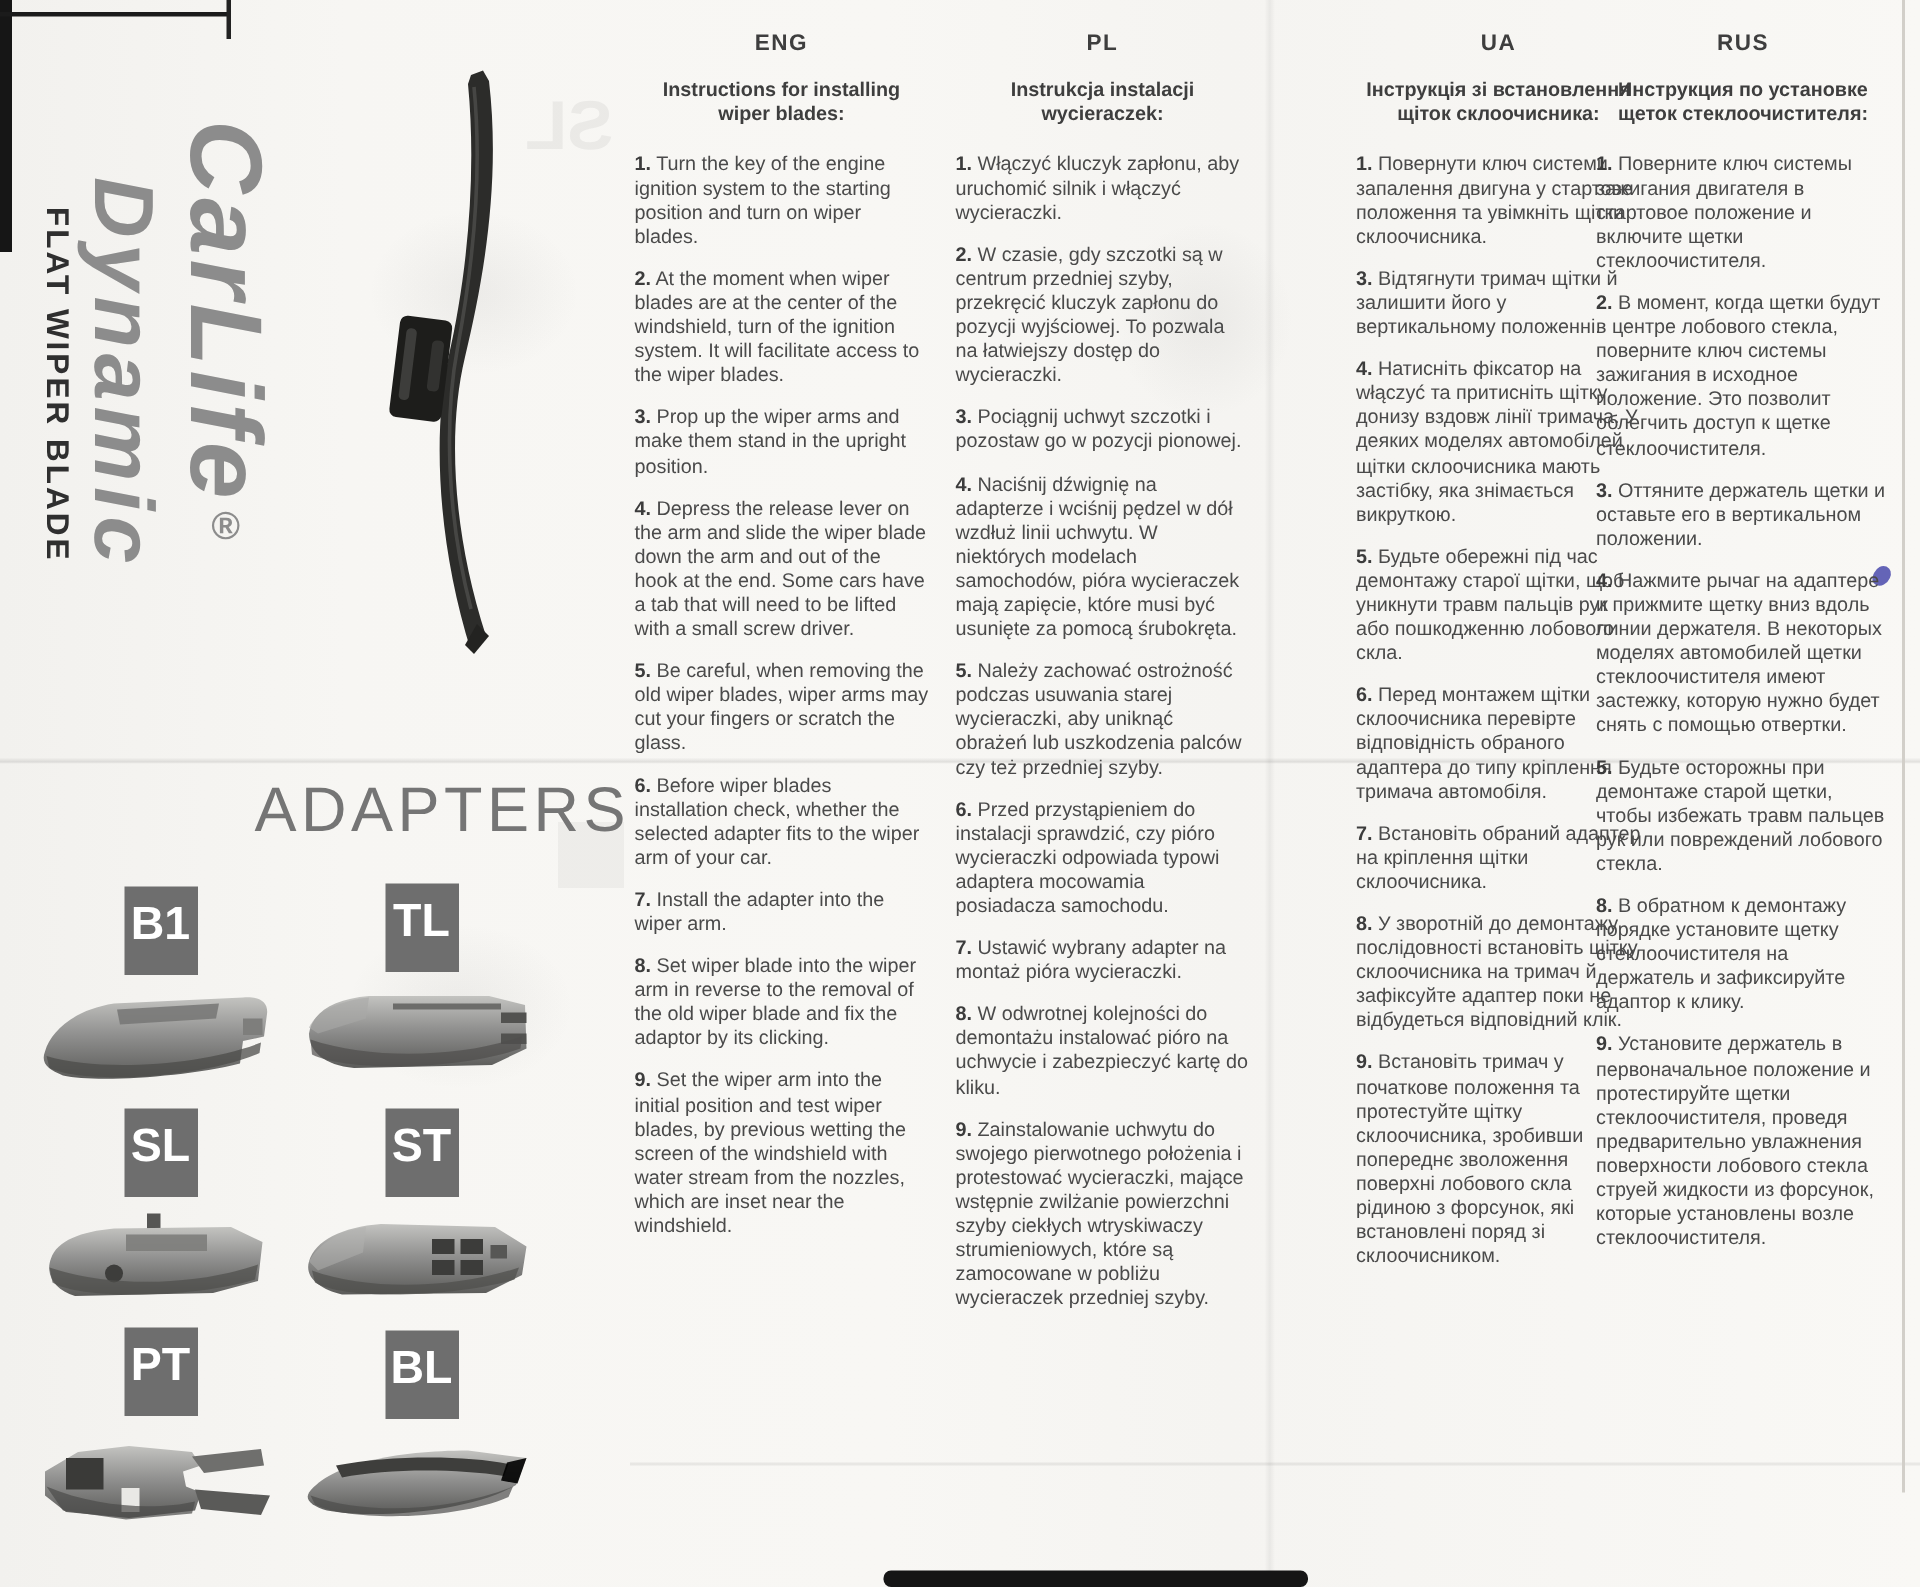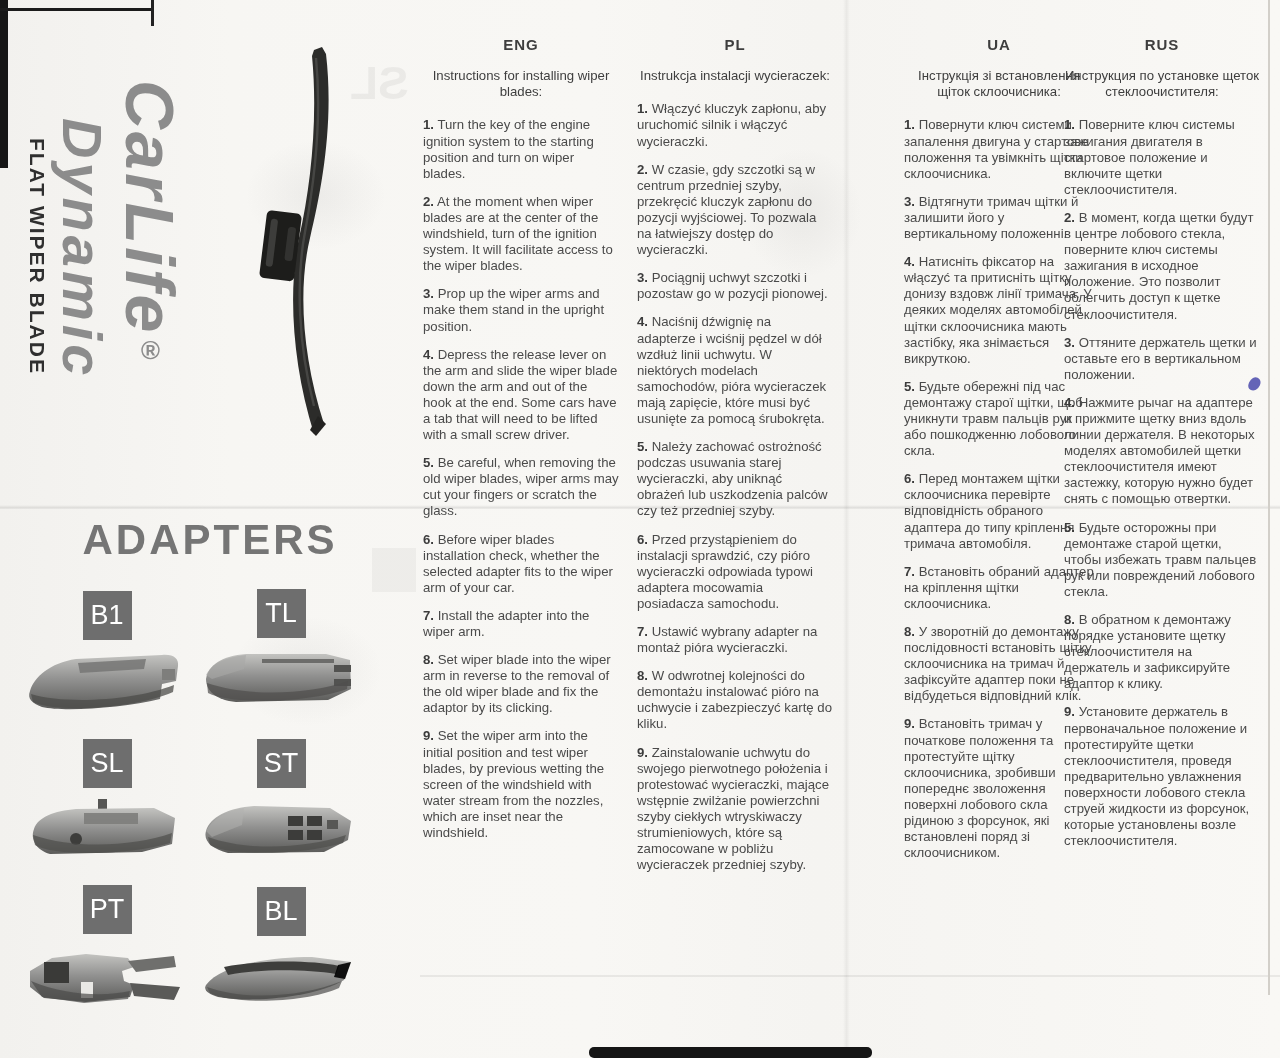--- a/index.html
+++ b/index.html
@@ -31,35 +31,35 @@
   .left-panel{position:absolute;left:0;top:0;width:420px;height:1058px;}
   .v{writing-mode:vertical-rl;text-orientation:mixed;line-height:1;}
   .brand-name{position:absolute;left:116px;top:80px;font-size:68px;font-weight:700;font-style:italic;
     color:#8c8c8c;letter-spacing:3px;}
   .brand-reg{font-size:26px;letter-spacing:0;}
   .brand-model{position:absolute;left:54px;top:118px;font-size:56px;font-weight:700;font-style:italic;
     color:#8c8c8c;letter-spacing:4px;}
   .brand-tagline{position:absolute;left:27px;top:138px;font-size:21px;font-weight:700;color:#2f2f2f;letter-spacing:2px;}
   .blade-art{position:absolute;left:256px;top:44px;}
 
-  .adapters-title{position:absolute;left:0;top:516px;width:420px;text-align:center;
-    font-size:42px;font-weight:700;color:#757575;letter-spacing:3px;margin:0;}
+  .adapters-title{position:absolute;left:0;top:516px;width:420px;text-align:right;
+    font-size:42px;font-weight:400;color:#757575;letter-spacing:3px;margin:0;}
   .ad-cell{position:absolute;width:172px;text-align:center;}
   .ad-b1{left:21px;top:591px;} .ad-tl{left:195px;top:589px;}
   .ad-sl{left:21px;top:739px;} .ad-st{left:195px;top:739px;}
   .ad-pt{left:21px;top:885px;} .ad-bl{left:195px;top:887px;}
-  .ad-label{display:inline-block;width:49px;height:49px;background:#6e6e6e;color:#fff;
-    font-weight:400;font-size:27px;line-height:49px;}
+  .ad-label{display:inline-block;width:49px;height:59px;background:#6e6e6e;color:#fff;
+    font-weight:700;font-size:31px;line-height:49px;}
   .ad-photo{display:block;margin:7px auto 0;}
 
   
-  .col{position:absolute;top:0;width:196px;font-size:13.2px;line-height:1.22;padding-top:36px;}
+  .col{position:absolute;top:0;width:196px;font-size:13.2px;line-height:1.22;padding-top:20px;}
   .col-eng{left:423px;} .col-pl{left:637px;} .col-ua{left:856px;width:190px;margin-left:48px;} .col-rus{left:1064px;}
   .col-header{margin:0 0 14px;text-align:center;font-size:15px;font-weight:700;color:#3e3e3e;letter-spacing:1px;}
-  .col-title{margin:0 0 17px;text-align:center;font-size:13.2px;font-weight:400;color:#3e3e3e;}
+  .col-title{margin:0 0 17px;text-align:center;font-size:13.2px;font-weight:700;color:#3e3e3e;}
   .item{margin:0 0 12px;}
   .item b{color:#3c3c3c;}
 </style>
 </head>
 <body>
 
 <div class="page">
 
   <div class="ghost" style="left:350px;top:56px;font-size:46px;">SL</div>
   <div class="ghost-blob" style="left:246px;top:140px;width:140px;height:110px;"></div>

